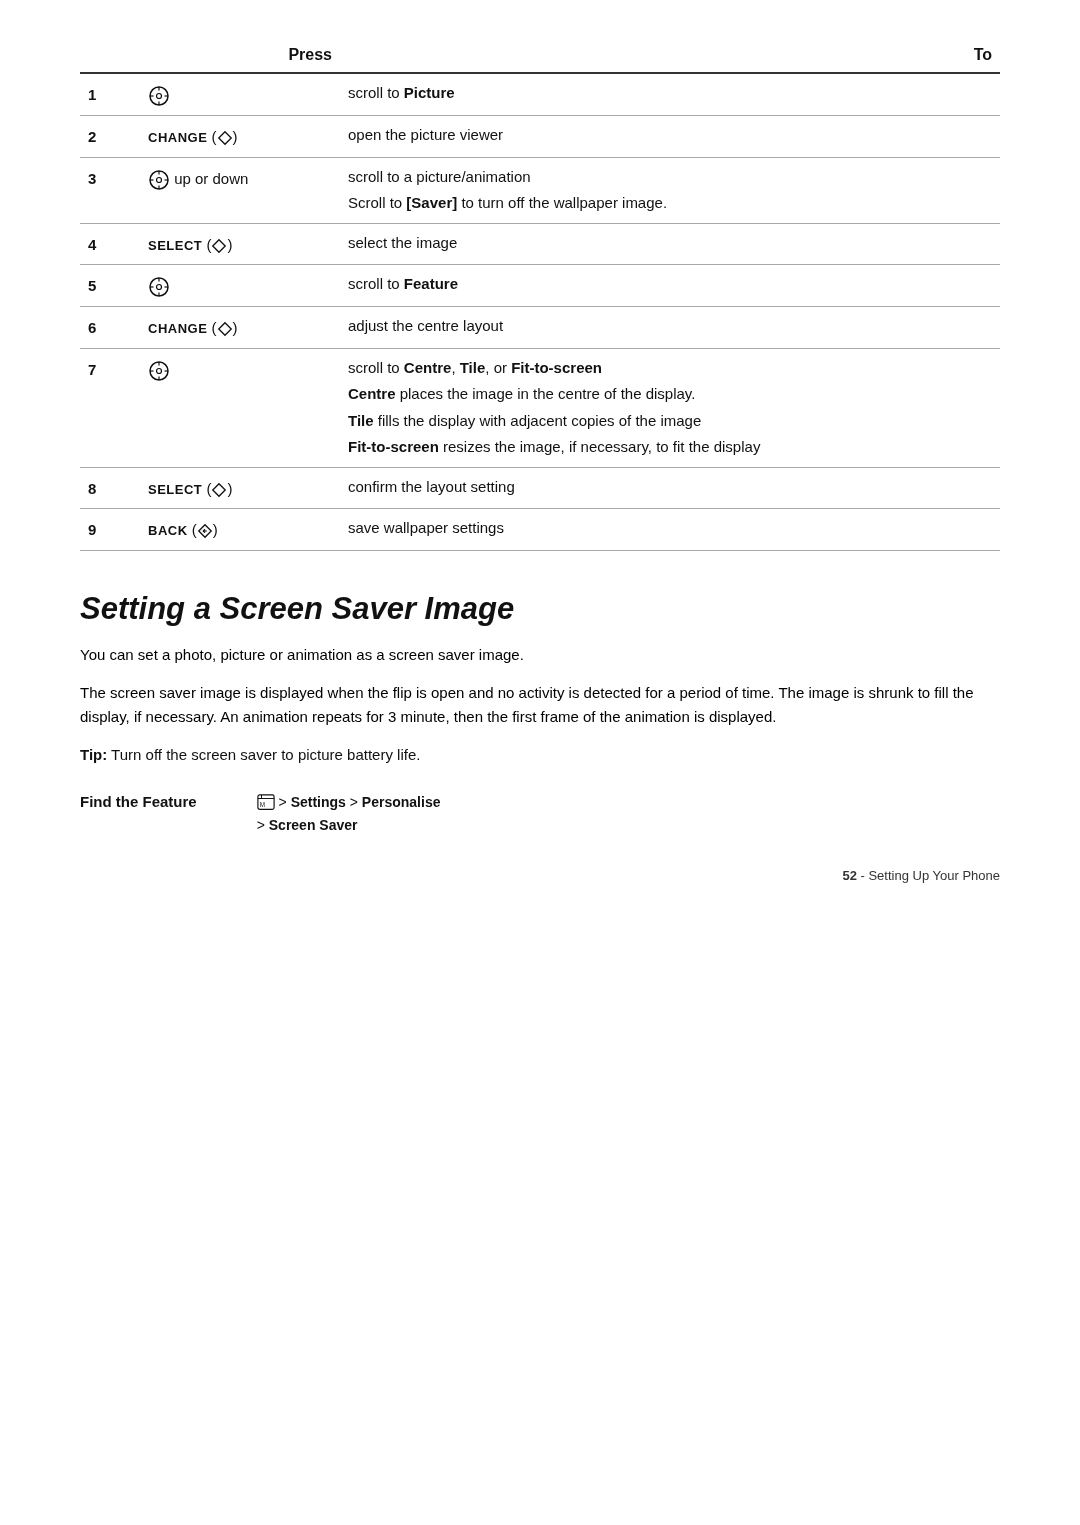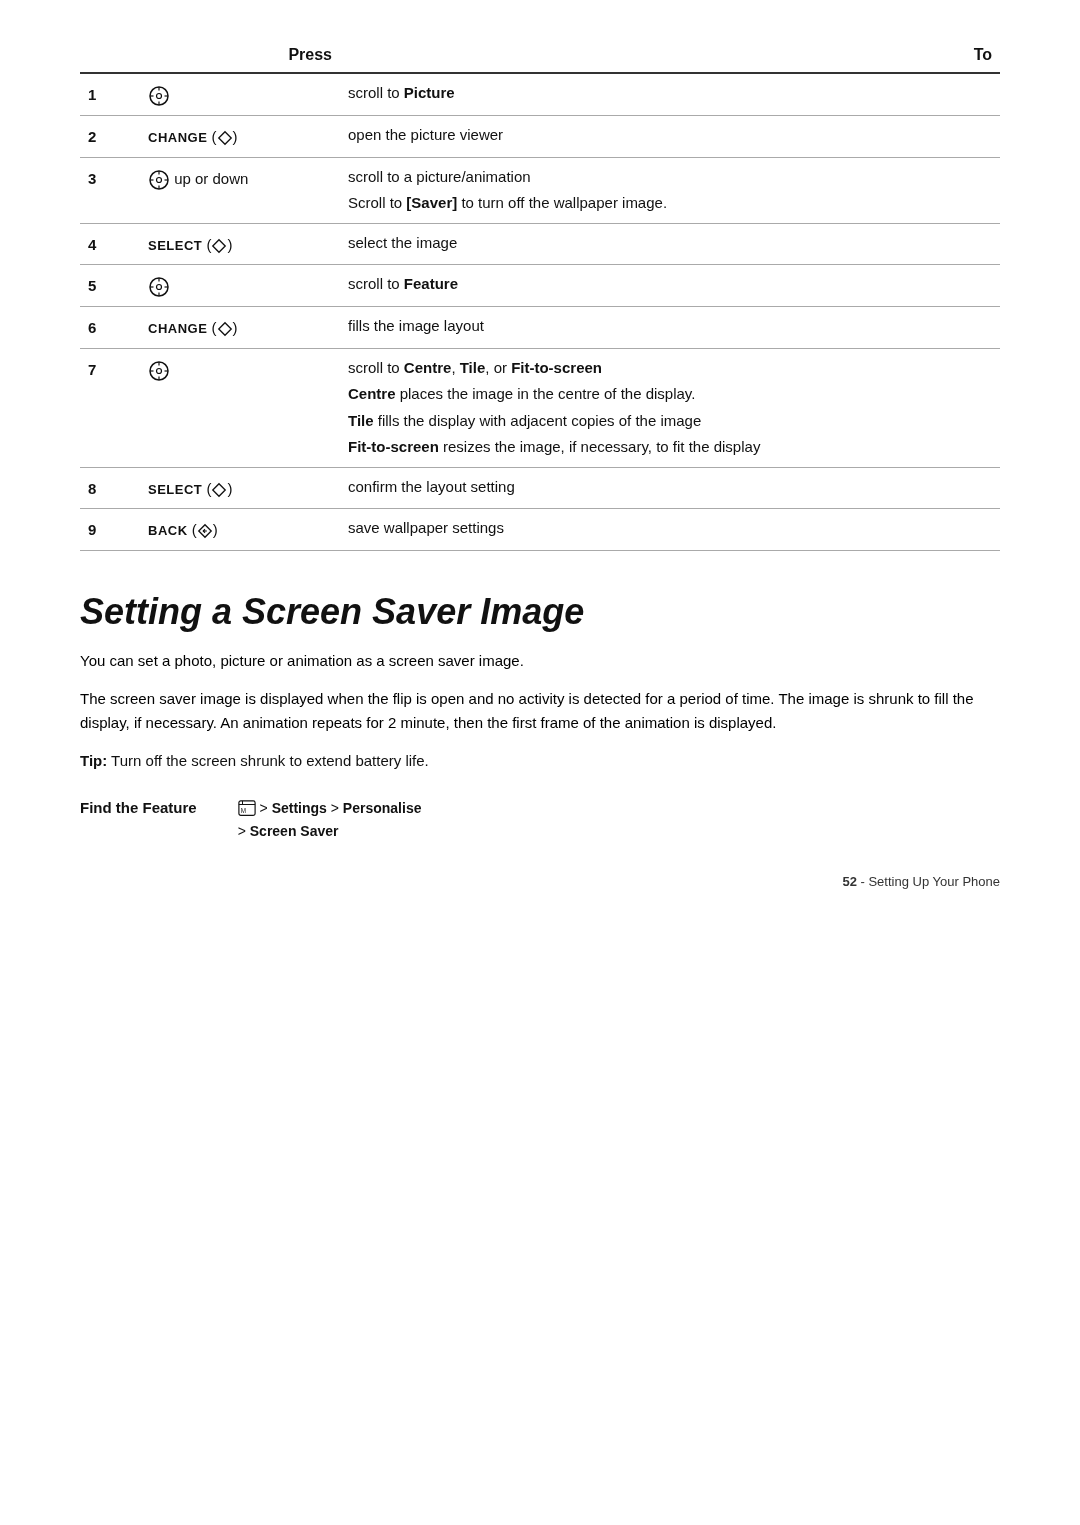--- a/index.html
+++ b/index.html
@@ -80,21 +80,21 @@
       height: 22px;
     }
 
     .icon-nav svg {
       width: 22px;
       height: 22px;
     }
 
     .section-title {
       font-style: italic;
-      font-size: 36px;
+      font-size: 31px;
       font-weight: bold;
       margin-bottom: 16px;
       margin-top: 20px;
       color: #111;
     }
 
     .section-para {
       font-size: 15px;
       line-height: 1.6;
       margin-bottom: 14px;
@@ -103,21 +103,21 @@
 
     .tip-para {
       font-size: 15px;
       line-height: 1.6;
       margin-bottom: 24px;
     }
 
     .find-feature-row {
       display: flex;
       align-items: flex-start;
-      gap: 41px;
+      gap: 60px;
       margin-bottom: 30px;
     }
 
     .find-feature-label {
       font-weight: bold;
       font-size: 15px;
       white-space: nowrap;
       padding-top: 2px;
     }
 
@@ -248,21 +248,21 @@
       <tr>
         <td>6</td>
         <td>
           <span class="key-label">CHANGE</span>
           <span> (</span><span class="inline-icon">
             <svg viewBox="0 0 18 18" width="16" height="16" xmlns="http://www.w3.org/2000/svg">
               <polygon points="9,2 16,9 9,16 2,9" fill="none" stroke="#111" stroke-width="1.5"></polygon>
             </svg>
           </span><span>)</span>
         </td>
-        <td>fills the image layout</td>
+        <td>adjust the centre layout</td>
       </tr>
 
       <tr>
         <td>7</td>
         <td>
           <span class="icon-nav inline-icon">
             <svg viewBox="0 0 22 22" fill="none" xmlns="http://www.w3.org/2000/svg">
               <circle cx="11" cy="11" r="9" stroke="#111" stroke-width="1.5"></circle>
               <circle cx="11" cy="11" r="2.5" stroke="#111" stroke-width="1.2"></circle>
               <line x1="11" y1="2" x2="11" y2="5.5" stroke="#111" stroke-width="1.2"></line>
@@ -315,24 +315,24 @@
       </tr>
     </tbody>
   </table>
 </div>
 
 <div>
   <h2 class="section-title">Setting a Screen Saver Image</h2>
 
   <p class="section-para">You can set a photo, picture or animation as a screen saver image.</p>
 
-  <p class="section-para">The screen saver image is displayed when the flip is open and no activity is detected for a period of time. The image is shrunk to fill the display, if necessary. An animation repeats for 2 minute, then the first frame of the animation is displayed.</p>
+  <p class="section-para">The screen saver image is displayed when the flip is open and no activity is detected for a period of time. The image is shrunk to fill the display, if necessary. An animation repeats for 3 minute, then the first frame of the animation is displayed.</p>
 
   <p class="tip-para">
-    <strong>Tip:</strong><span> Turn off the screen shrunk to extend battery life.</span>
+    <strong>Tip:</strong><span> Turn off the screen saver to picture battery life.</span>
   </p>
 
   <div class="find-feature-row">
     <span class="find-feature-label">Find the Feature</span>
     <div class="find-feature-path">
       <span class="inline-icon">
         <svg viewBox="0 0 20 20" width="18" height="18" xmlns="http://www.w3.org/2000/svg">
           <rect x="1" y="1" width="18" height="16" rx="2" fill="none" stroke="#111" stroke-width="1.3"></rect>
           <line x1="1" y1="5" x2="19" y2="5" stroke="#111" stroke-width="1.1"></line>
           <line x1="5" y1="1" x2="5" y2="5" stroke="#111" stroke-width="1.1"></line>

